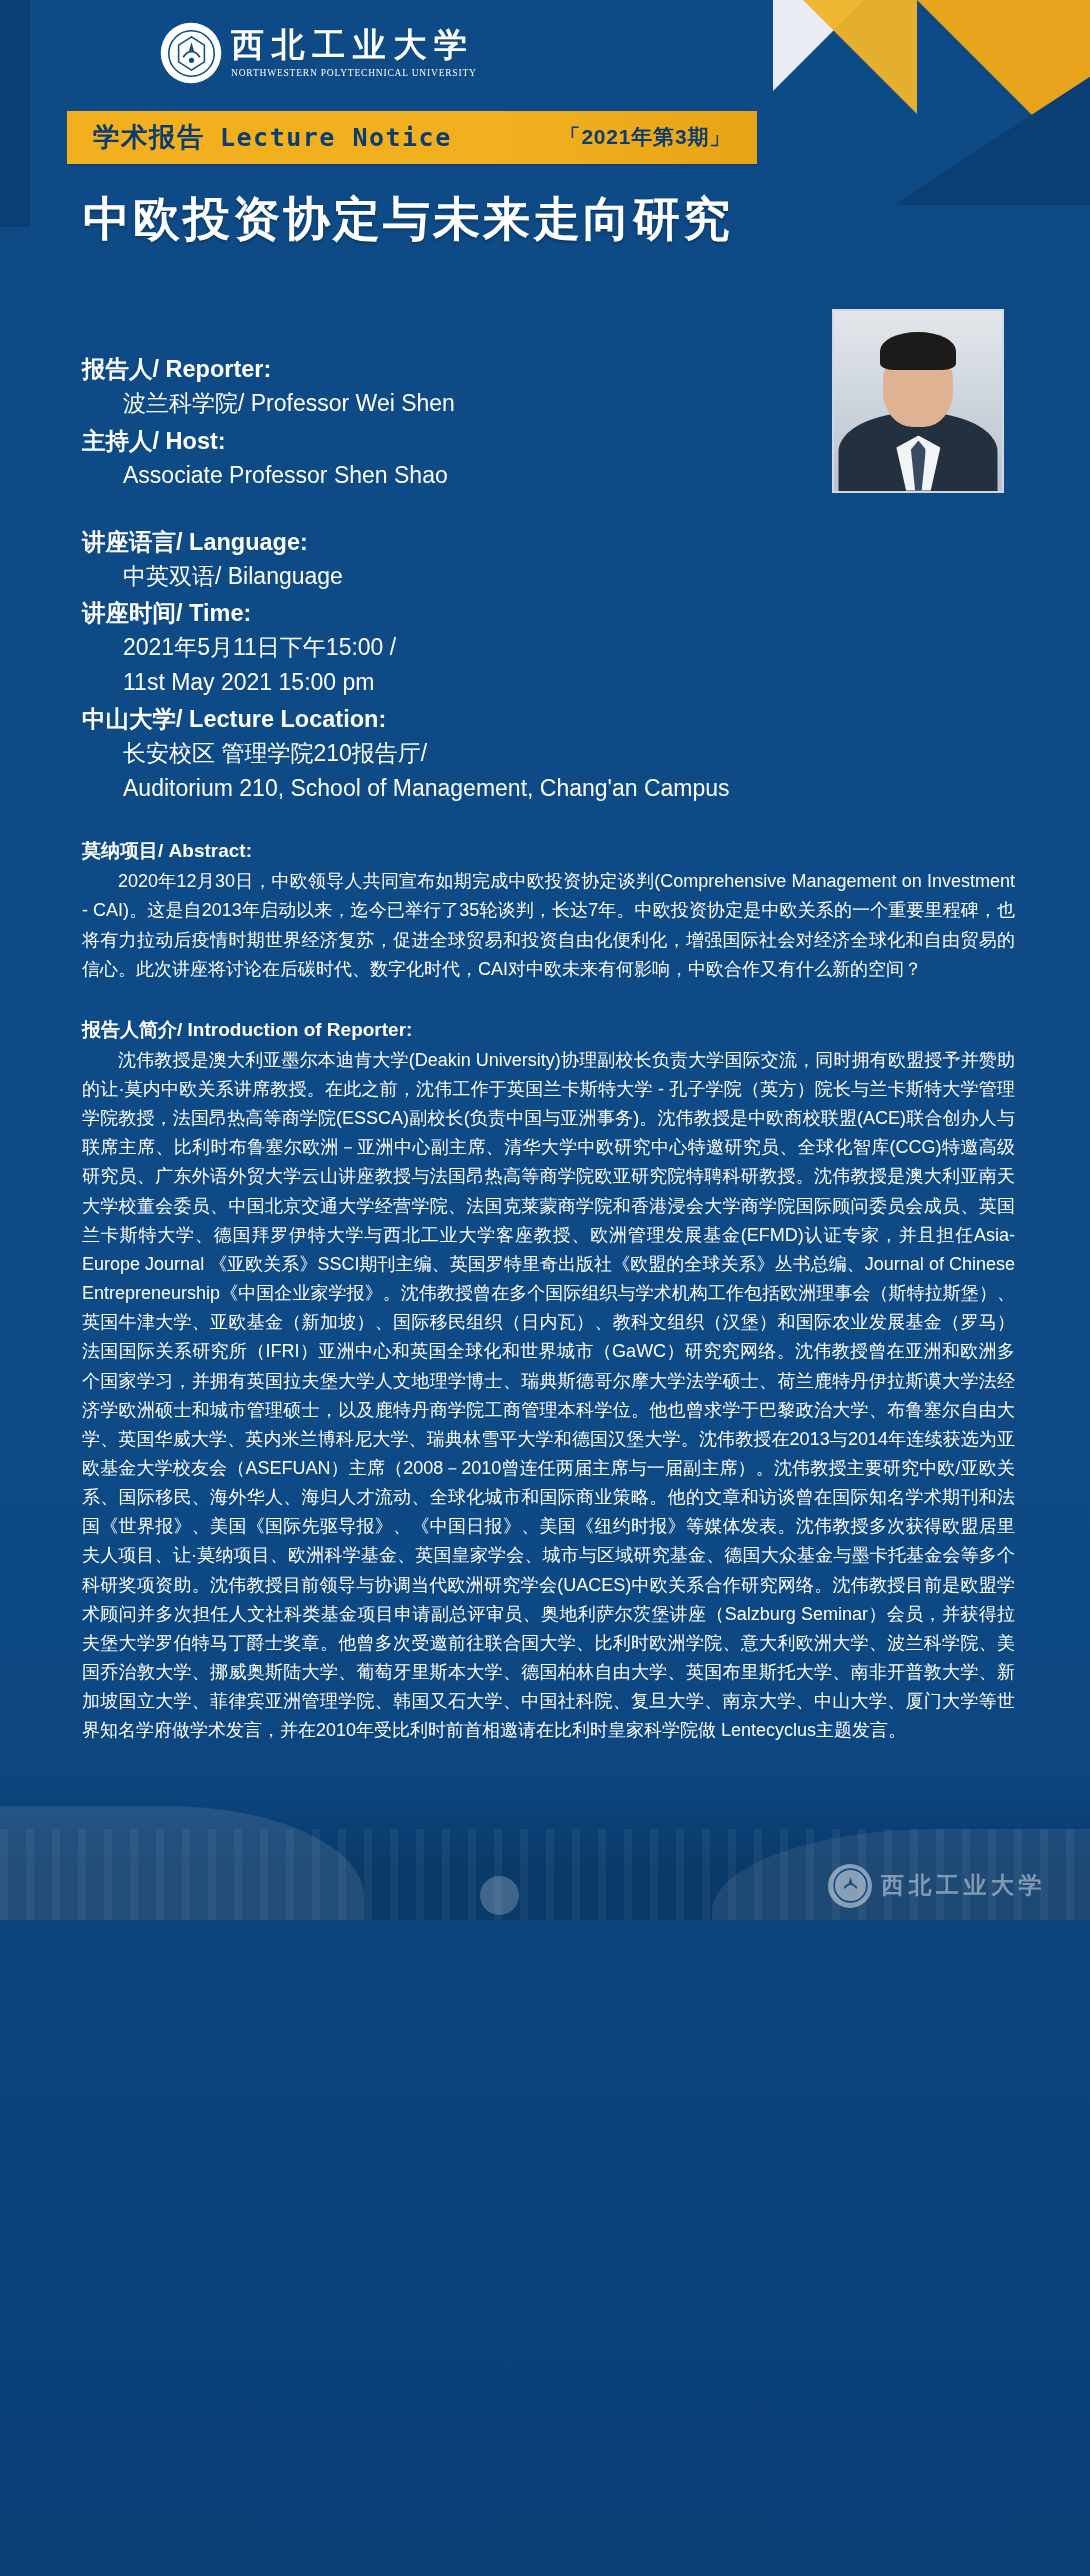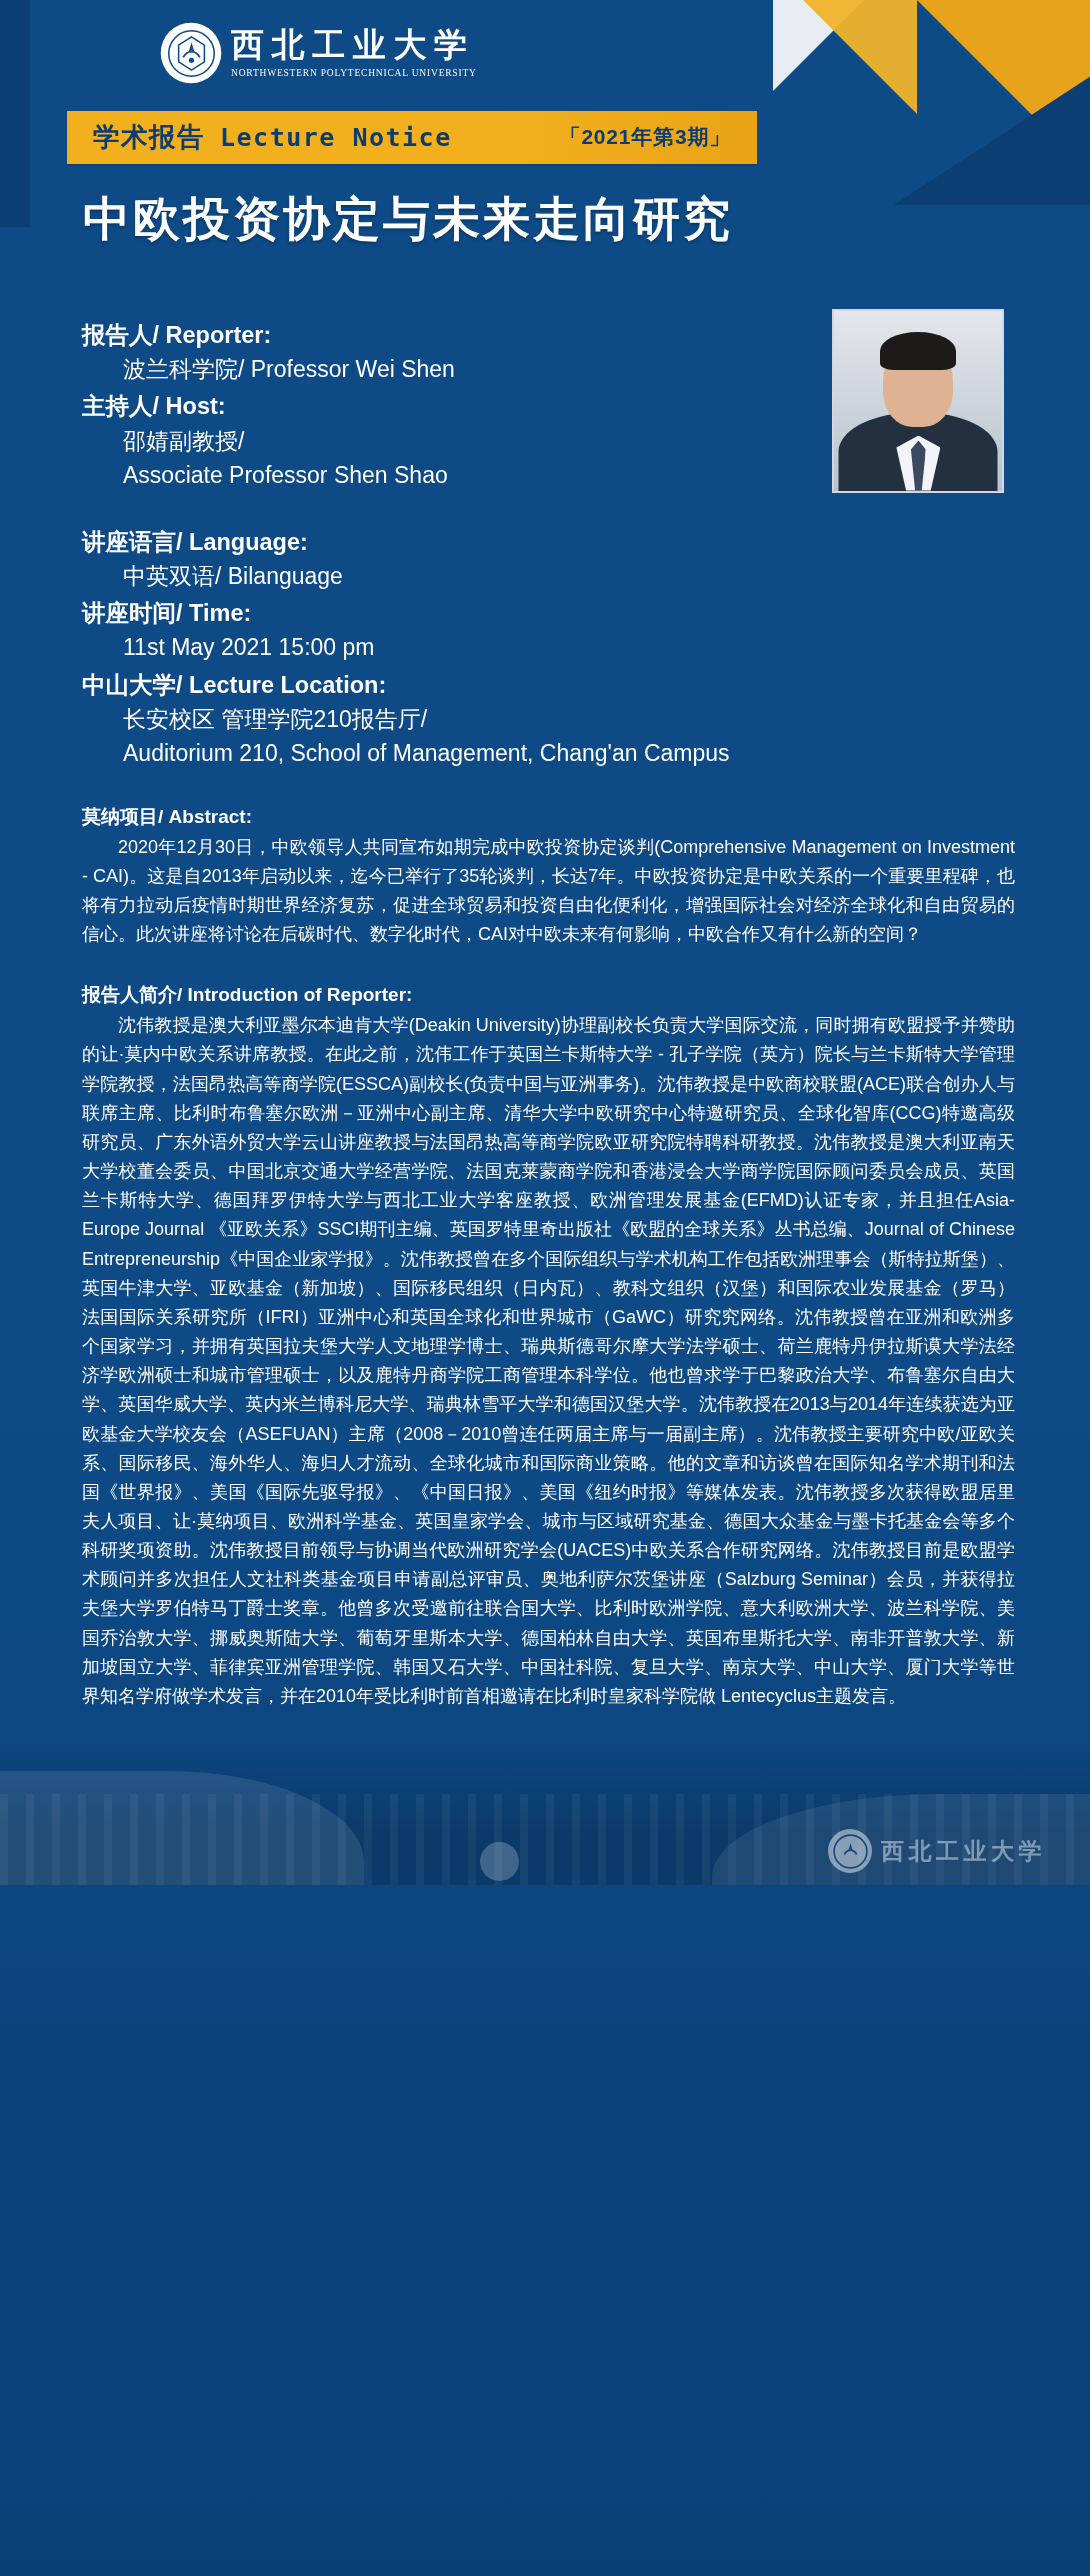--- a/index.html
+++ b/index.html
@@ -222,40 +222,40 @@
 
   <h1 class="main-title">中欧投资协定与未来走向研究</h1>
 
   <div class="content">
 
     <div class="reporter-block">
       <div class="reporter-left">
         <div class="field-label">报告人/ Reporter:</div>
         <div class="field-value">波兰科学院/ Professor Wei Shen</div>
         <div class="field-label">主持人/ Host:</div>
-        <div class="field-value">邵婧副教授/</div>
         <div class="field-value">Associate Professor Shen Shao</div>
       </div>
       <div class="portrait">
         <div class="bg"></div>
         <div class="suit"></div>
         <div class="shirt"></div>
         <div class="tie"></div>
         <div class="head"></div>
         <div class="hair"></div>
       </div>
     </div>
 
     <div class="details">
       <div class="detail-row">
         <div class="field-label">讲座语言/ Language:</div>
         <div class="field-value">中英双语/ Bilanguage</div>
       </div>
       <div class="detail-row">
         <div class="field-label">讲座时间/ Time:</div>
+        <div class="field-value">2021年5月11日下午15:00 /</div>
         <div class="field-value">11st May 2021 15:00 pm</div>
       </div>
       <div class="detail-row">
         <div class="field-label">中山大学/ Lecture Location:</div>
         <div class="field-value">长安校区 管理学院210报告厅/</div>
         <div class="field-value">Auditorium 210, School of Management, Chang'an Campus</div>
       </div>
     </div>
 
     <div class="sub-section">

